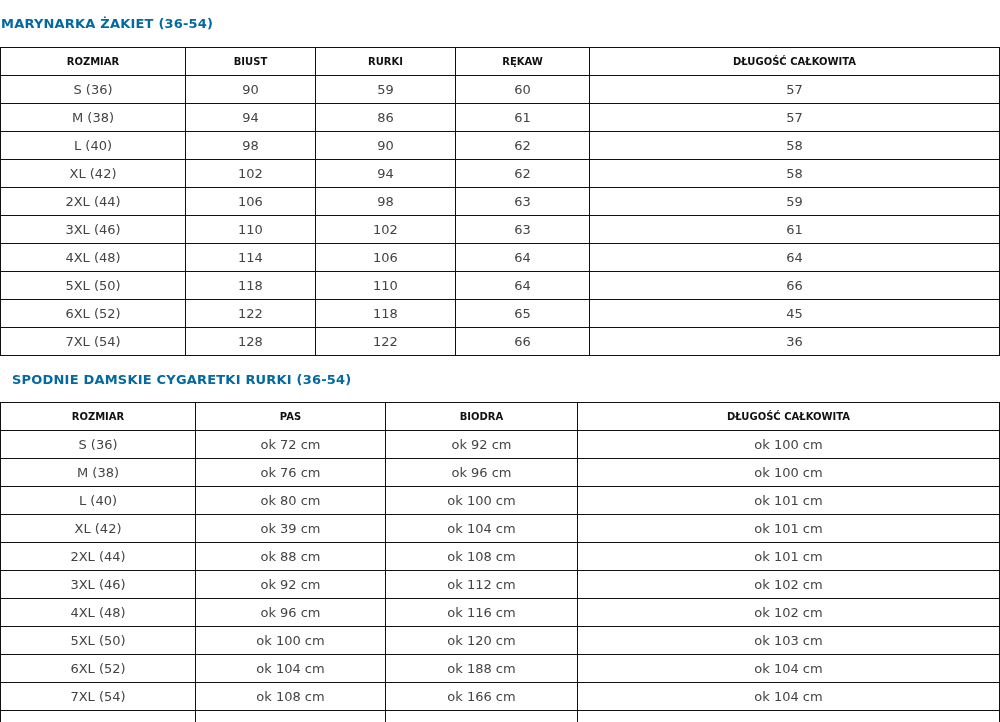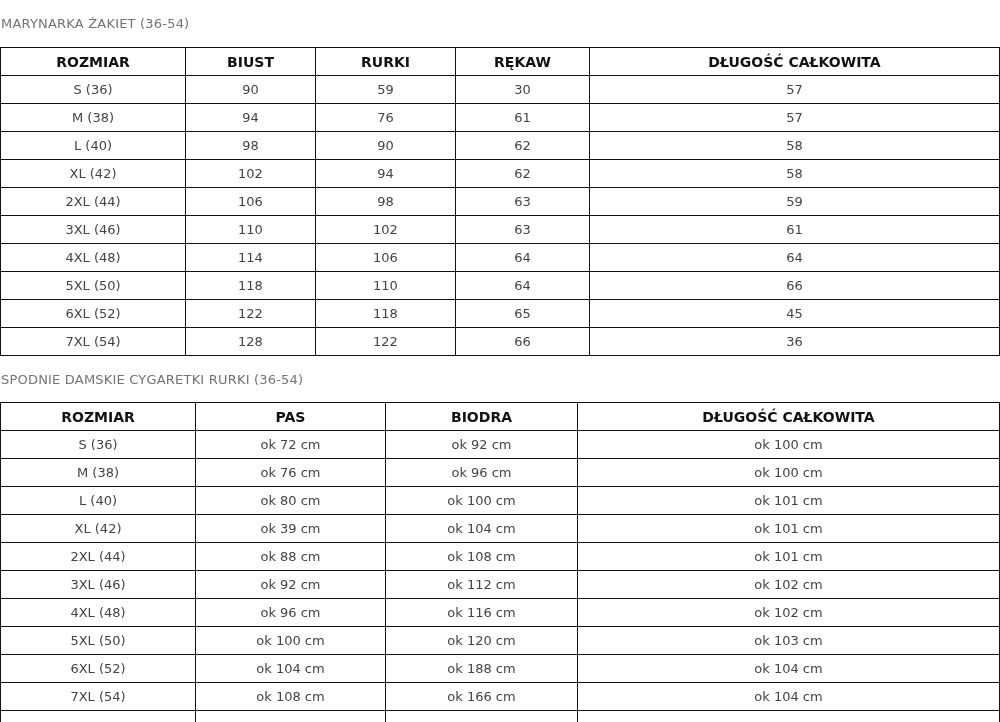--- a/index.html
+++ b/index.html
@@ -13,27 +13,27 @@
       overflow: hidden;
       position: relative;
       font-family: "DejaVu Sans", sans-serif;
       color: #333333;
     }
     .section-title {
       position: absolute;
       left: 1px;
       margin: 0;
       font-size: 13px;
-      font-weight: normal;
-      color: #737373;
+      font-weight: bold;
+      color: #0369a1;
       letter-spacing: 0.2px;
       white-space: nowrap;
     }
     #title1 { top: 16px; }
-    #title2 { top: 372px; }
+    #title2 { top: 372px; padding-left: 11px; }
 
     table.size-table {
       position: absolute;
       left: 0;
       border-collapse: collapse;
       table-layout: fixed;
       font-size: 13px;
     }
     #table1 { top: 47px; width: 999px; }
     #table2 { top: 402px; width: 999px; }
@@ -44,21 +44,21 @@
       text-align: center;
       vertical-align: middle;
       height: 27px;
       padding: 0;
       white-space: nowrap;
       overflow: hidden;
     }
     table.size-table th {
       font-weight: bold;
       color: #111111;
-      font-size: 14px;
+      font-size: 10px;
     }
     table.size-table td {
       color: #444444;
     }
     
     tr.partial-row td {
       height: 12px;
       border-bottom: none;
     }
   </style>
@@ -82,27 +82,27 @@
       <th>RURKI</th>
       <th>RĘKAW</th>
       <th>DŁUGOŚĆ CAŁKOWITA</th>
     </tr>
   </thead>
   <tbody>
       <tr>
         <td>S (36)</td>
         <td>90</td>
         <td>59</td>
-        <td>30</td>
+        <td>60</td>
         <td>57</td>
       </tr>
       <tr>
         <td>M (38)</td>
         <td>94</td>
-        <td>76</td>
+        <td>86</td>
         <td>61</td>
         <td>57</td>
       </tr>
       <tr>
         <td>L (40)</td>
         <td>98</td>
         <td>90</td>
         <td>62</td>
         <td>58</td>
       </tr>

